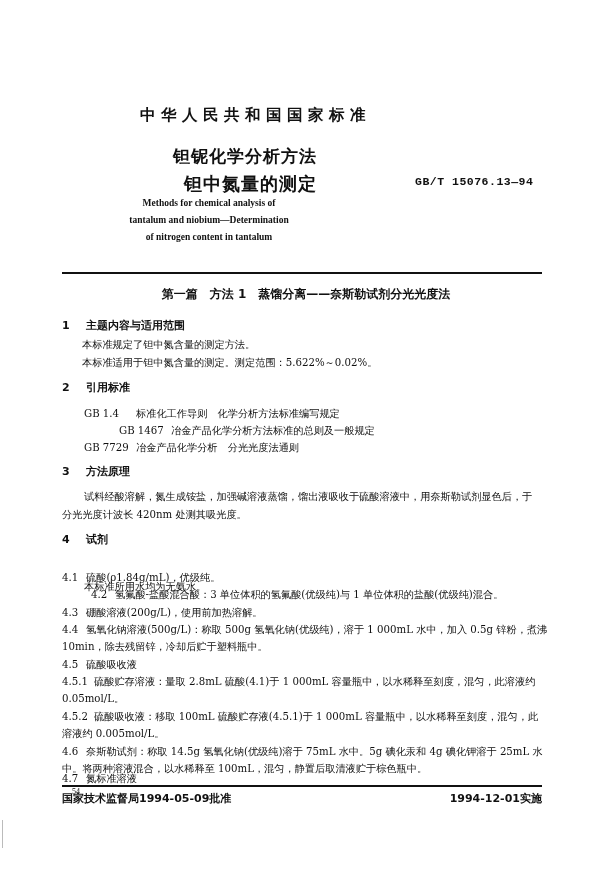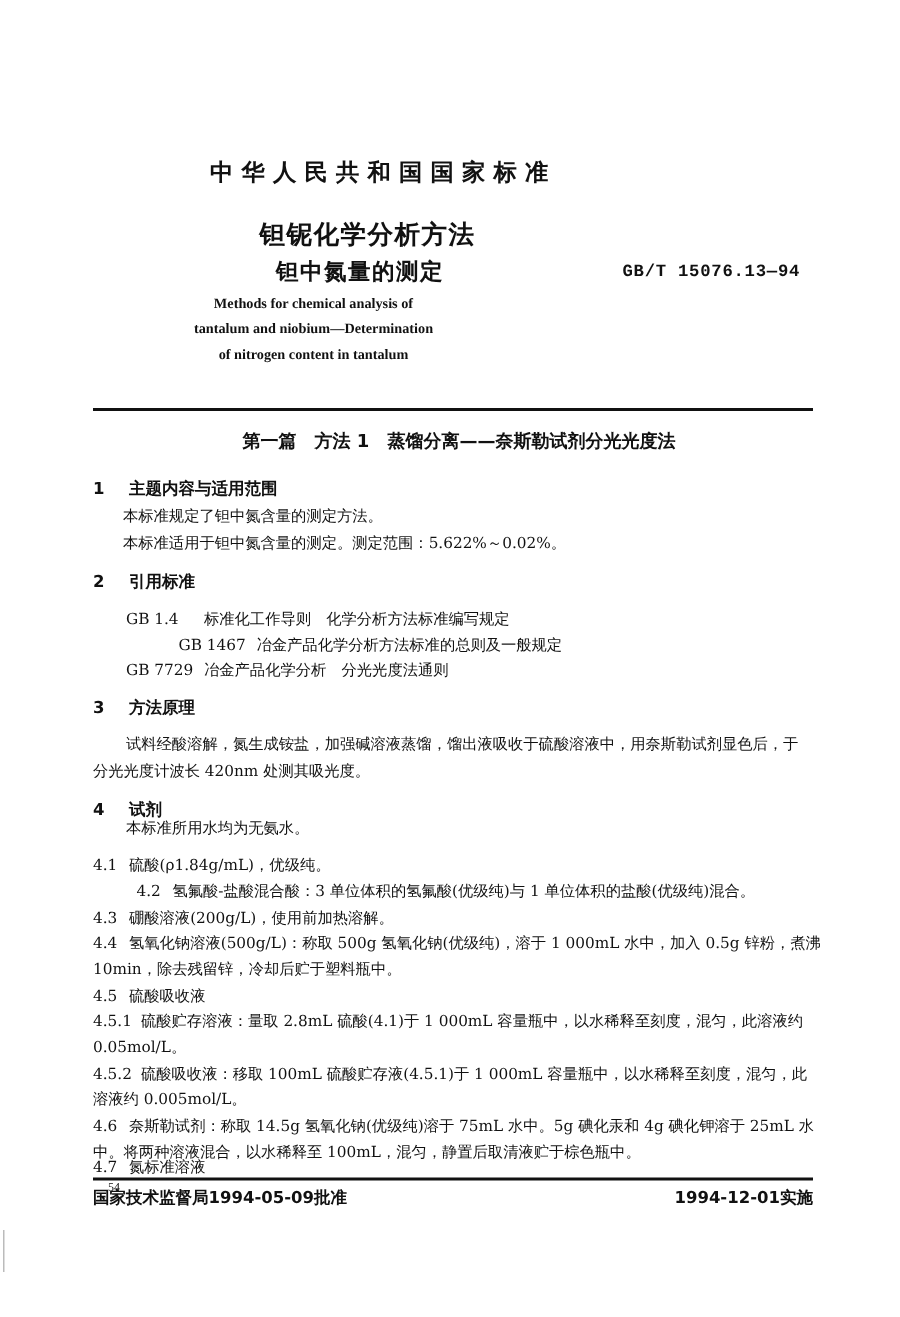--- a/index.html
+++ b/index.html
@@ -8,21 +8,21 @@
       font-family: "DejaVu Serif", "Liberation Serif", serif;
       color: #111;
     }
     .abs { position: absolute; white-space: nowrap; }
     .sans { font-family: "DejaVu Sans", "Liberation Sans", sans-serif; }
     .serif { font-family: "Liberation Serif", "DejaVu Serif", serif; }
     .mono { font-family: "Liberation Mono", "DejaVu Sans Mono", monospace; }
 
     .national { left: 140px; top: 105px; font-size: 15.5px; font-weight: bold; letter-spacing: 5.5px; }
     .title1 { left: 173px; top: 145px; font-size: 17px; font-weight: bold; letter-spacing: 1px; text-align: right; }
-    .title2 { left: 184px; top: 172px; font-size: 15px; font-weight: bold; letter-spacing: 1px; }
+    .title2 { left: 184px; top: 172px; font-size: 18px; font-weight: bold; letter-spacing: 1px; }
     .code { left: 415px; top: 175px; font-size: 11.5px; font-weight: bold; letter-spacing: 0.5px; }
     .en { font-size: 9.5px; font-weight: bold; left: 0; width: 418px; text-align: center; }
     .en1 { top: 198px; }
     .en2 { top: 215px; }
     .en3 { top: 232px; }
 
     .rule { position: absolute; left: 62px; width: 480px; background: #111; }
     .rule-top { top: 272px; height: 1.5px; }
     .rule-bottom { top: 785px; height: 1.5px; }
 
@@ -76,21 +76,21 @@
 
 <div class="abs sans h" style="top:464px;">
   <span class="num">3</span><span>方法原理</span>
 </div>
 <div class="abs p" style="left:84px; top:490px;">试料经酸溶解，氮生成铵盐，加强碱溶液蒸馏，馏出液吸收于硫酸溶液中，用奈斯勒试剂显色后，于</div>
 <div class="abs p left" style="top:508px;">分光光度计波长 420nm 处测其吸光度。</div>
 
 <div class="abs sans h" style="top:532px;">
   <span class="num">4</span><span>试剂</span>
 </div>
-<div class="abs p" style="left:84px; top:546px;">本标准所用水均为无氨水。</div>
+<div class="abs p" style="left:84px; top:580px;">本标准所用水均为无氨水。</div>
 
 <div class="abs p left" style="top:571px;">
   <span class="num">4.1</span><span>硫酸(ρ1.84g/mL)，优级纯。</span>
 </div>
 <div class="abs p left" style="top:588px;margin-left:29px;">
   <span class="num">4.2</span><span>氢氟酸-盐酸混合酸：3 单位体积的氢氟酸(优级纯)与 1 单位体积的盐酸(优级纯)混合。</span>
 </div>
 <div class="abs p left" style="top:606px;">
   <span class="num">4.3</span><span>硼酸溶液(200g/L)，使用前加热溶解。</span>
 </div>

